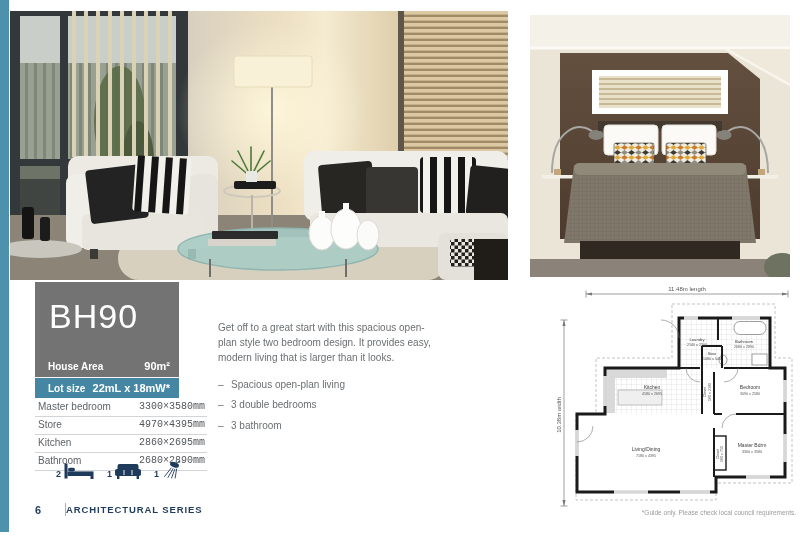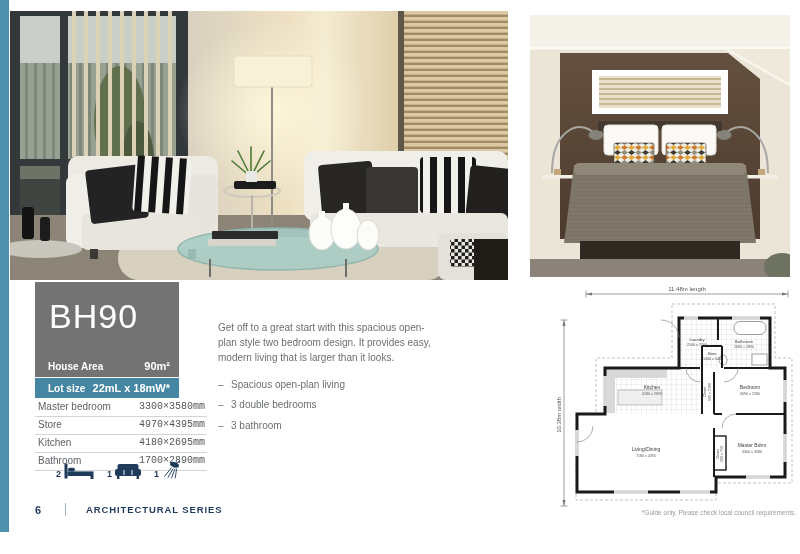--- a/index.html
+++ b/index.html
@@ -35,21 +35,21 @@
   .desc li{margin:0 0 5.5px 0;padding-left:13px;position:relative;}
   .desc li::before{content:"\2013";position:absolute;left:0;top:0;}
   
   .plan{position:absolute;left:556px;top:284px;width:240px;height:240px;}
   .plan-note{position:absolute;left:556px;top:509px;width:240px;text-align:right;
              font-size:6.5px;color:#9a9a9a;}
   
   .footer{position:absolute;left:35px;top:503px;display:flex;align-items:center;color:#1F3B5C;}
   .footer .pg{font-size:11px;font-weight:bold;width:30px;}
   .footer .series{font-size:9.5px;font-weight:bold;letter-spacing:.9px;
-                  border-left:1px solid #9FB3C4;padding-left:20px;line-height:13px;}
+                  border-left:1px solid #9FB3C4;padding-left:0;line-height:13px;}
   
   text{font-family:"Liberation Sans",sans-serif;}
   .dash{fill:none;stroke:#aaaaaa;stroke-width:.7;stroke-dasharray:3 2;}
   .wall{fill:none;stroke:#1a1a1a;stroke-width:3;}
   .iwall{fill:none;stroke:#1a1a1a;stroke-width:2;}
   .fix{fill:#ffffff;stroke:#888;stroke-width:.8;}
   .arc{fill:none;stroke:#777;stroke-width:.6;}
   .dim{stroke:#777;stroke-width:.7;}
   .dimtxt{font-size:6px;fill:#555;}
   .rname{font-size:5px;fill:#3d3d3d;text-anchor:middle;}
@@ -292,25 +292,25 @@
     <div class="spec-row">
       <span>Master bedroom</span>
       <span class="val">3300×3580mm</span>
     </div>
     <div class="spec-row">
       <span>Store</span>
       <span class="val">4970×4395mm</span>
     </div>
     <div class="spec-row">
       <span>Kitchen</span>
-      <span class="val">4180×2695mm</span>
+      <span class="val">2860×2695mm</span>
     </div>
     <div class="spec-row">
       <span>Bathroom</span>
-      <span class="val">1700×2890mm</span>
+      <span class="val">2680×2890mm</span>
     </div>
   </div>
 
   <div class="features">
     <div class="feat">
       <span class="num">2</span>
       <svg width="30" height="16" viewBox="0 0 30 16" fill="#1F3B5C">
         <rect x="0.5" y="0.5" width="3" height="15"></rect>
         <rect x="4" y="4.8" width="7" height="3.6" rx="1.8"></rect>
         <rect x="3.5" y="8.4" width="26" height="4.6"></rect>

